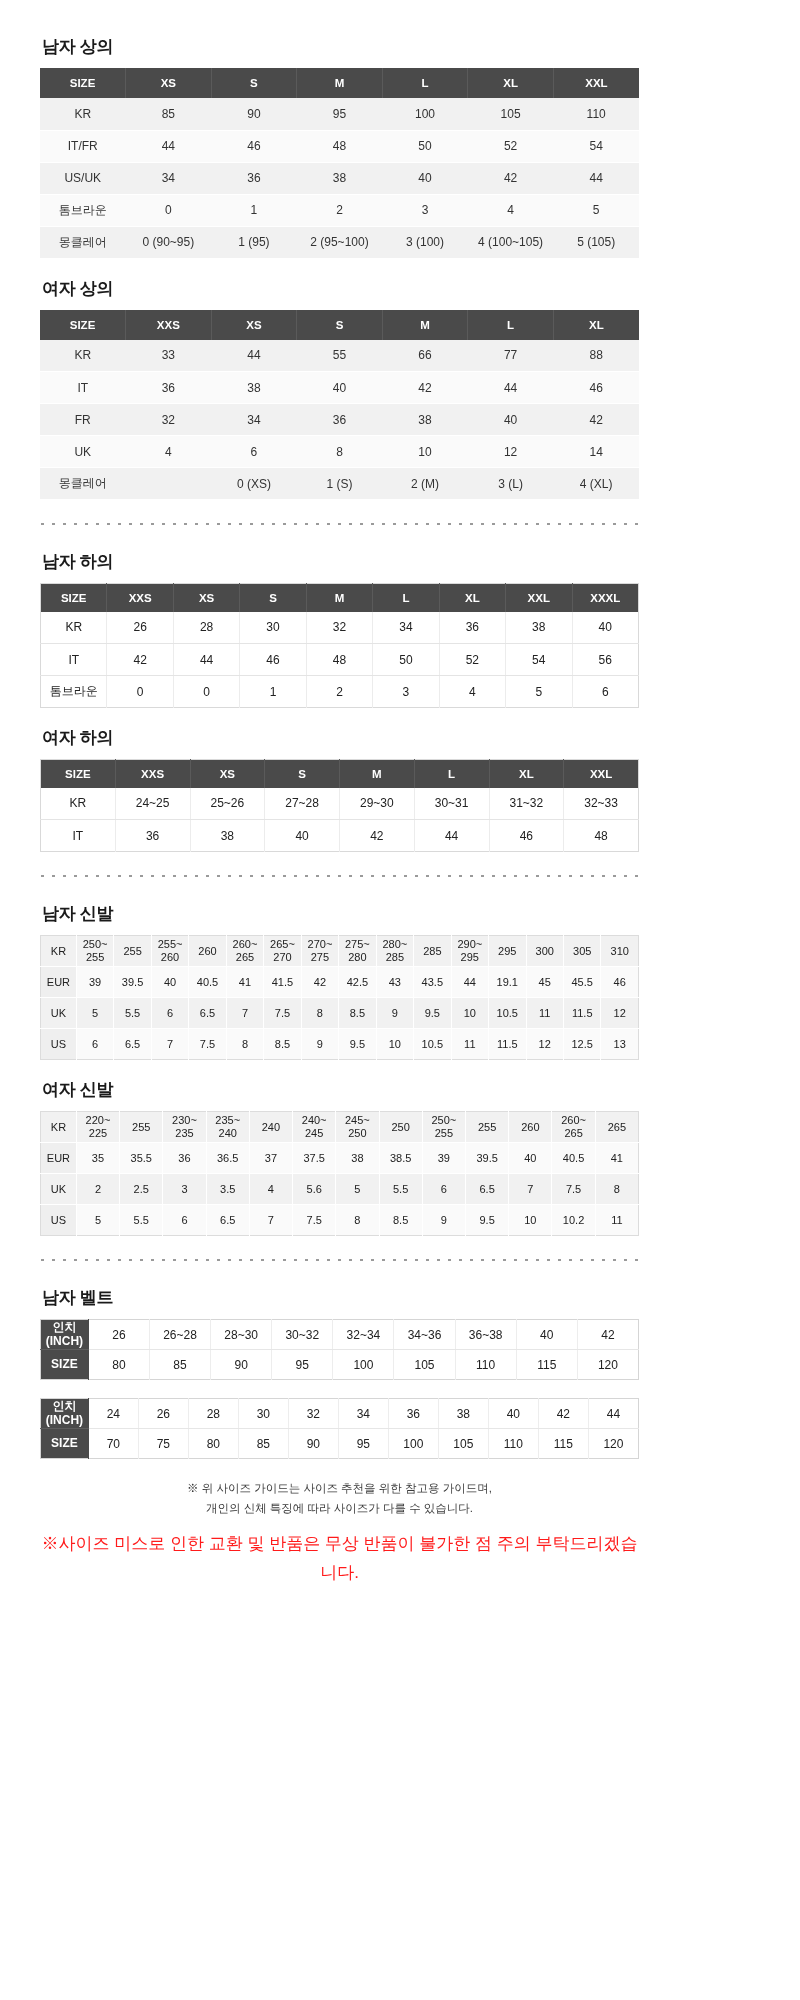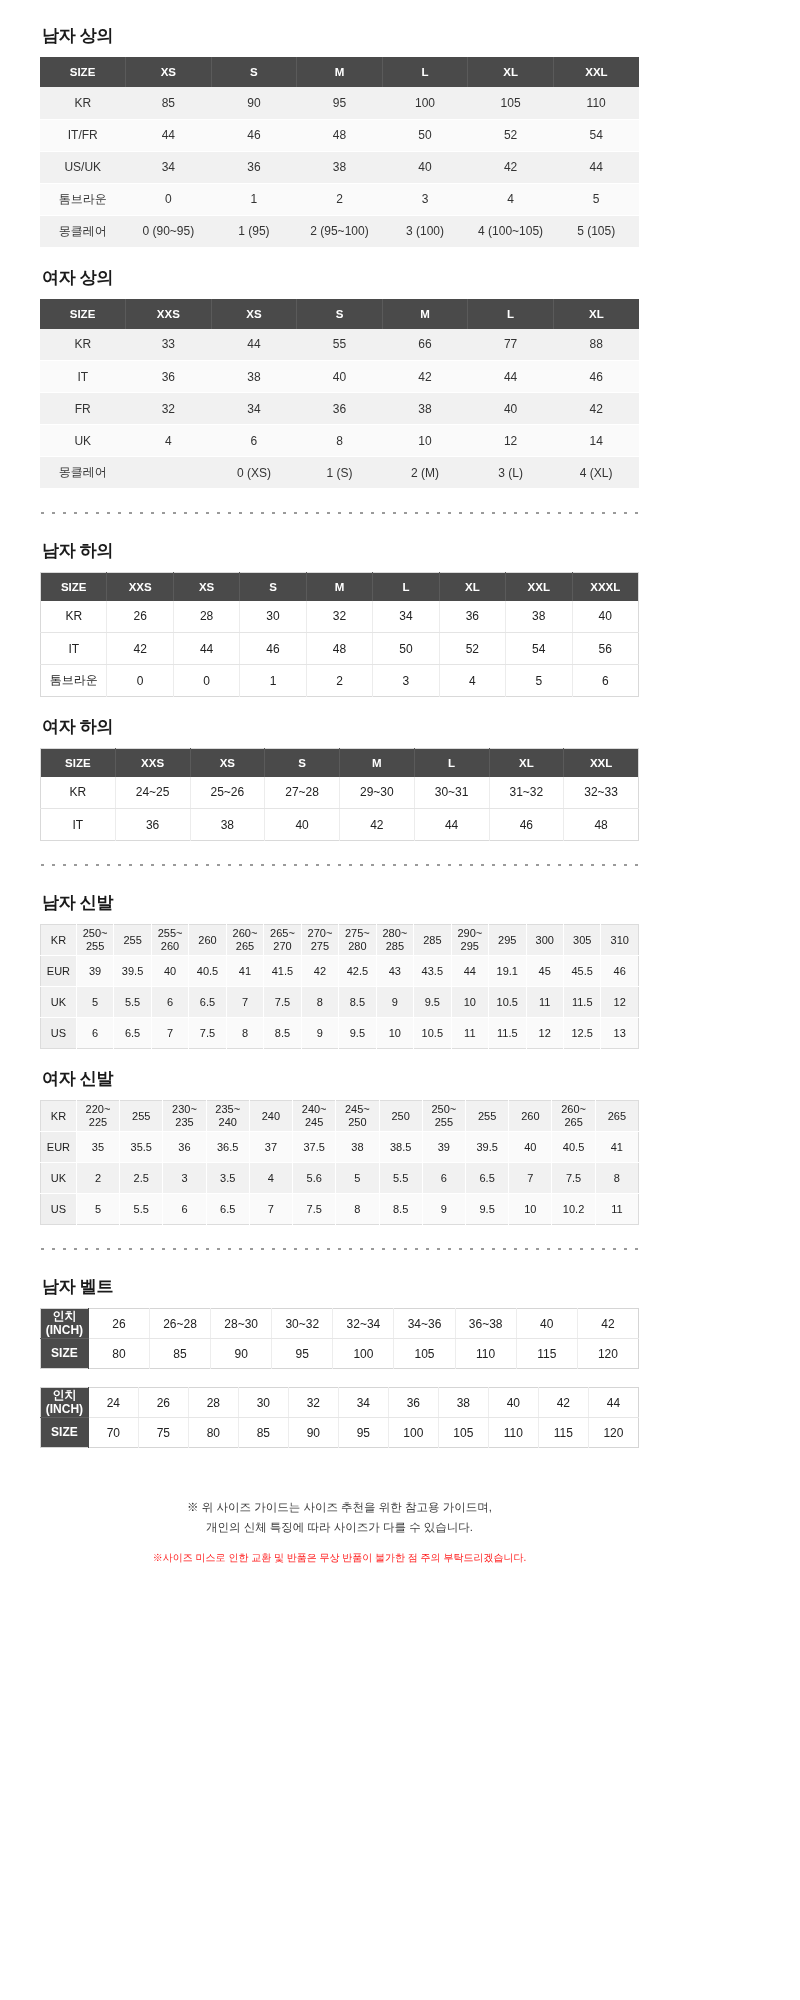--- a/index.html
+++ b/index.html
@@ -5,21 +5,21 @@
   * { box-sizing: border-box; }
   html, body { margin: 0; padding: 0; }
   body {
     width: 800px;
     background: #ffffff;
     font-family: "Liberation Sans", sans-serif;
     color: #222;
   }
   .page {
     width: 679px;
-    padding: 24px 40px 30px 40px;
+    padding: 35px 40px 30px 40px;
   }
   .section { margin-bottom: 18px; }
   .section-title {
     font-size: 17px;
     font-weight: bold;
     color: #1a1a1a;
     margin: 0 0 10px 2px;
     letter-spacing: -0.3px;
   }
   table {
@@ -115,30 +115,30 @@
   .dots {
     height: 1px;
     margin: 22px 0 24px 0;
     background-image: radial-gradient(circle, #9a9a9a 1.3px, transparent 1.4px);
     background-size: 11px 4px;
     background-repeat: repeat-x;
     background-position: center;
     height: 4px;
   }
   .footer {
-    margin-top: 50px;
+    margin-top: 20px;
     text-align: center;
     line-height: 1.7;
   }
   .footer .note {
     font-size: 11.5px;
     color: #3a3a3a;
   }
   .footer .warn {
-    font-size: 10px;
+    font-size: 17px;
     color: #ff1a1a;
     margin-top: 12px;
   }
 </style>
 </head>
 <body>
 
 <div class="page">
   <div id="sections-root">
       <div class="section">

